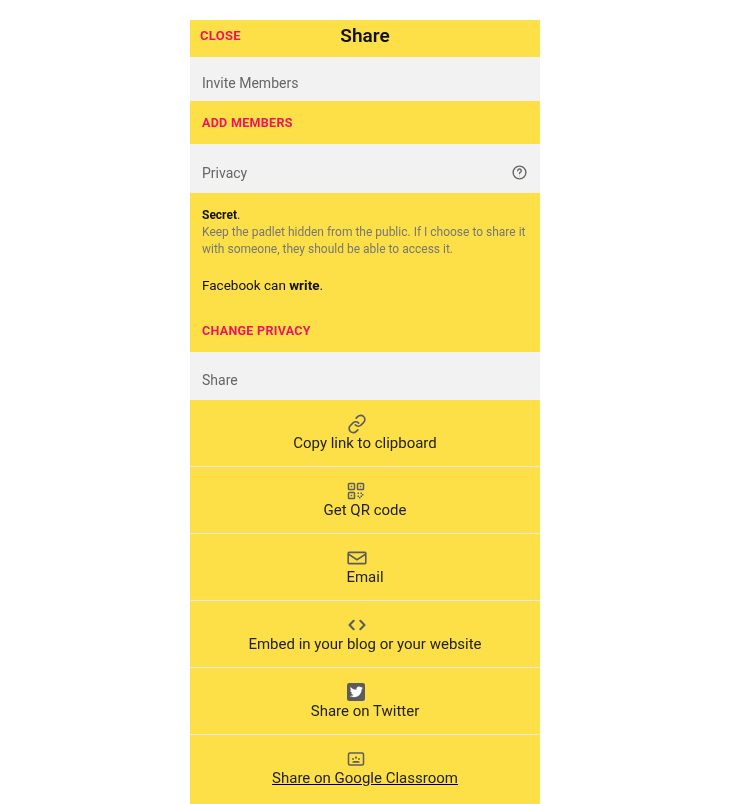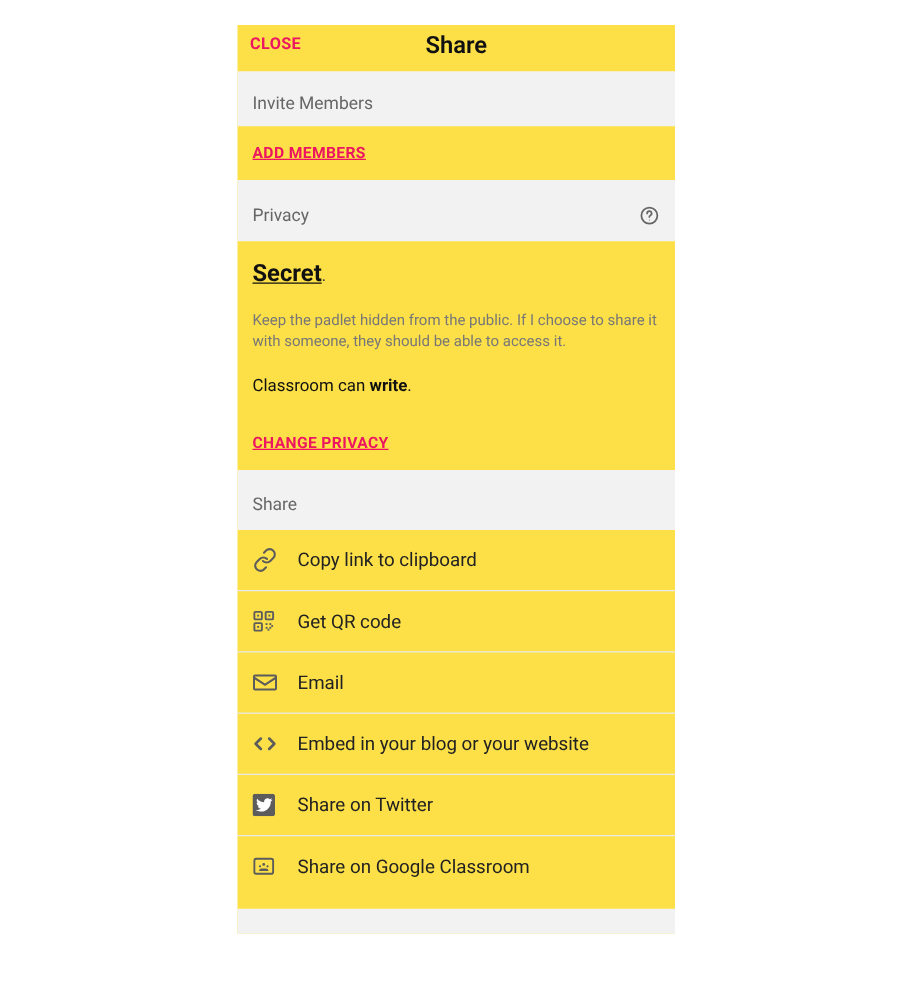--- a/index.html
+++ b/index.html
@@ -56,59 +56,59 @@
       color: #666;
       display: inline-flex;
     }
     .action-link {
       color: #ec1561;
       font-weight: 700;
       font-size: 12.5px;
       letter-spacing: 0.3px;
       padding: 14px 12px;
       cursor: pointer;
-      text-decoration: underline;
     }
     .privacy-block {
       padding: 14px 12px 8px 12px;
       font-size: 13px;
       color: #333;
     }
     .privacy-title {
       font-weight: 700;
       color: #111;
-      font-size: 19px;
-      text-decoration: underline;
+      font-size: 12px;
     }
     .privacy-desc {
       color: #777;
       font-size: 12px;
       line-height: 1.45;
-      margin-top: 18px;
+      margin-top: 2px;
     }
     .visitors-line {
       padding: 10px 12px 16px 12px;
       font-size: 13.5px;
       color: #111;
     }
     .visitors-line b {
       font-weight: 700;
     }
     .share-list {
       list-style: none;
     }
     .share-list li {
       display: flex;
       align-items: center;
       padding: 14px 12px;
       border-bottom: 1px solid #e9e9e9;
       cursor: pointer;
+      flex-direction: column;
     }
     .share-list li:last-child {
       border-bottom: none;
+      text-decoration: underline;
     }
     .share-icon {
       width: 26px;
       height: 20px;
       margin-right: 10px;
       display: flex;
       align-items: center;
       justify-content: flex-start;
       color: #5c5c5c;
     }
@@ -148,21 +148,21 @@
       </svg>
     </span>
   </div>
 
   <div class="privacy-block">
     <span class="privacy-title">Secret</span><span>.</span>
     <div class="privacy-desc">Keep the padlet hidden from the public. If I choose to share it with someone, they should be able to access it.</div>
   </div>
 
   <div class="visitors-line">
-    <span>Classroom can </span><b>write</b><span>.</span>
+    <span>Facebook can </span><b>write</b><span>.</span>
   </div>
 
   <div class="action-link">CHANGE PRIVACY</div>
 
   <div class="section-header tall">
     <span>Share</span>
   </div>
 
   <ul class="share-list">
     <li>

